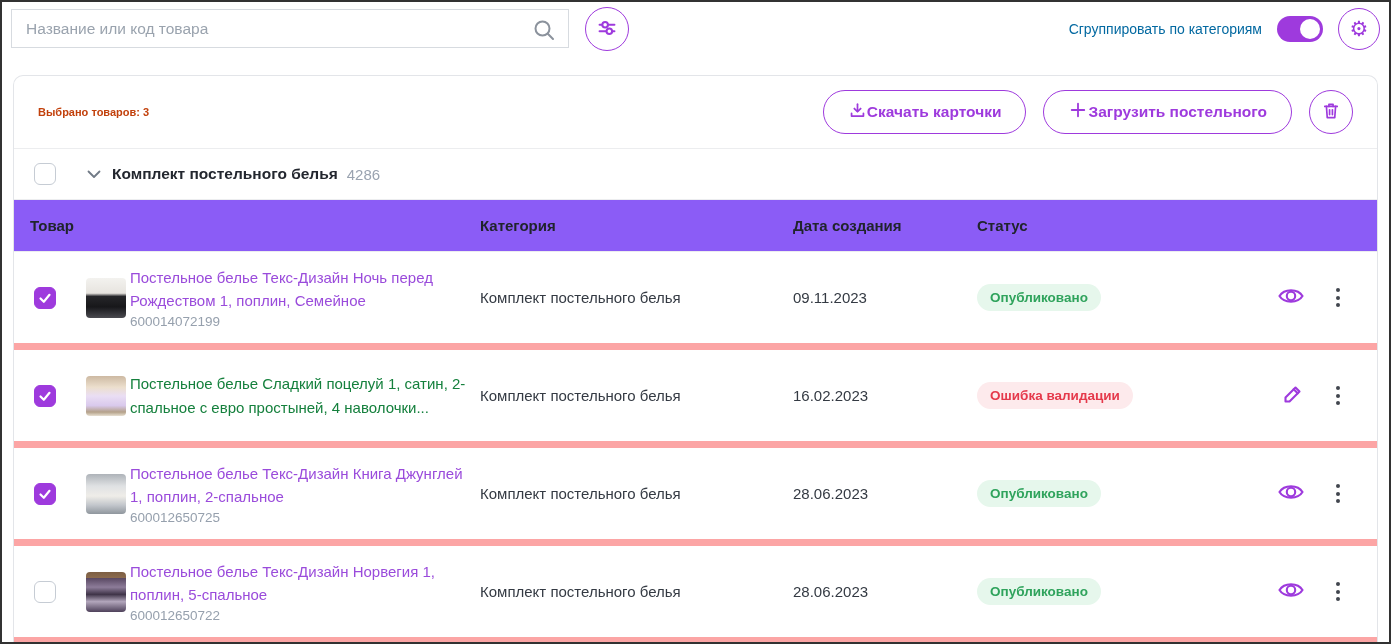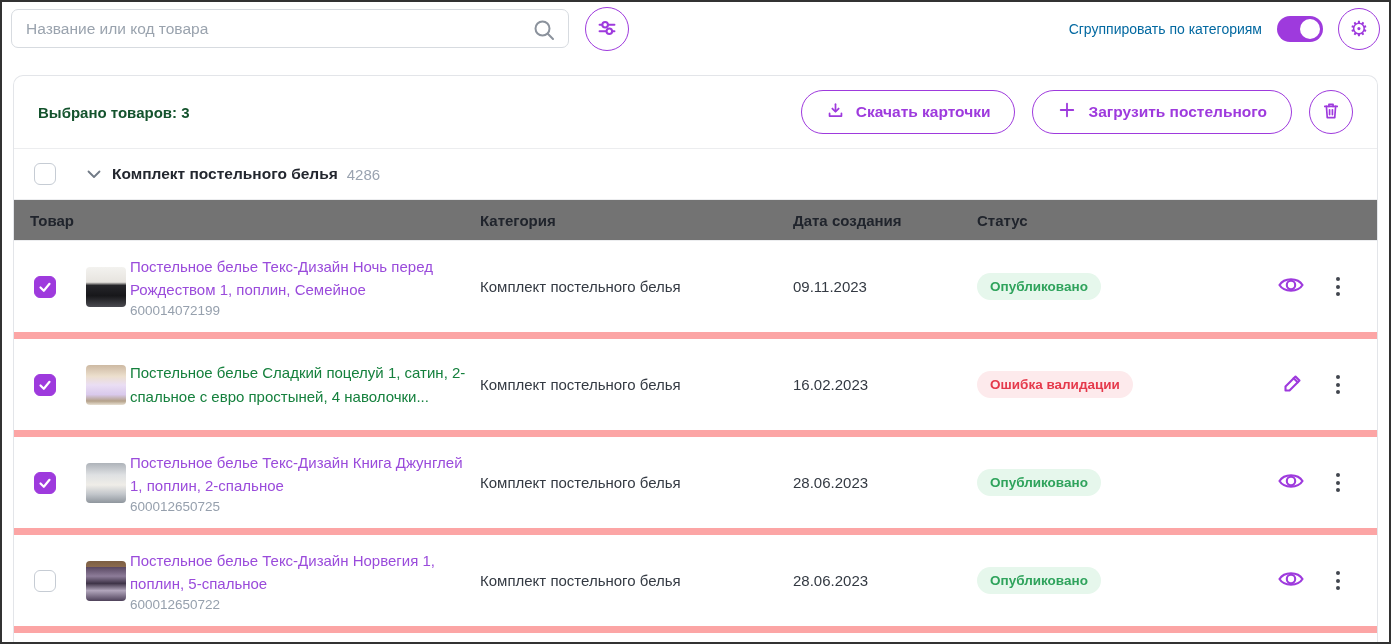--- a/index.html
+++ b/index.html
@@ -9,21 +9,21 @@
     background: #ffffff;
     border: 2px solid #323232;
     position: relative;
     overflow: hidden;
   }
 
   
   .topbar { position: absolute; left: 0; top: 0; right: 0; height: 68px; background: #fff; }
   .search-wrap {
     position: absolute; left: 9px; top: 7px; width: 558px; height: 39px;
-    border: 1px solid #d7dbe0; border-radius: 7px; background: #fff;
+    border: 1px solid #d7dbe0; border-radius: 0; background: #fff;
     display: flex; align-items: center; padding: 0 44px 0 14px;
   }
   .search-input {
     border: none; outline: none; width: 100%; font-size: 15.5px;
     font-family: inherit; color: #3a3f47; background: transparent;
   }
   .search-input::placeholder { color: #9aa3ae; }
   .search-icon { position: absolute; right: 12px; top: 8px; }
 
   .round-btn {
@@ -52,44 +52,44 @@
   .card {
     position: absolute; left: 11px; right: 11px; top: 73px; bottom: 0;
     border: 1px solid #e3e5e9; border-bottom: none;
     border-radius: 10px 10px 0 0; background: #fff; overflow: hidden;
   }
 
   .bulkbar {
     height: 73px; display: flex; align-items: center;
     padding: 0 24px 0 24px; border-bottom: 1px solid #ecedef;
   }
-  .selected-count { font-size: 15px; font-weight: 700; color: #14532d; }
+  .selected-count { font-size: 11px; font-weight: 700; color: #c2410c; }
   .bulk-actions { margin-left: auto; display: flex; align-items: center; gap: 17px; }
   .pill-btn {
     height: 44px; border: 1.5px solid var(--accent); border-radius: 23px;
     background: #fff; color: var(--accent); font-weight: 700; font-size: 15.5px;
-    font-family: inherit; display: flex; align-items: center; gap: 11px;
+    font-family: inherit; display: flex; align-items: center; 
     padding: 0 24px; cursor: pointer;
   }
   .trash-btn { width: 44px; height: 44px; }
 
   
   .group-row { height: 50px; display: flex; align-items: center; padding-left: 20px; }
   .chevron { margin-left: 31px; display: flex; align-items: center; }
   .group-name { margin-left: 11px; font-size: 15.5px; font-weight: 700; color: #23272f; }
   .group-count { margin-left: 9px; font-size: 15px; color: #9aa3b0; }
 
   
   .grid-cols {
     display: grid;
     grid-template-columns: 62px 52px 352px 313px 184px 230px 1fr;
     align-items: center;
   }
   .thead {
-    height: 42px; background: #737373;
+    height: 53px; background: #8b5cf6;
     border-top: 1px solid #ecedef; border-bottom: 1px solid #ecedef;
   }
   .th { font-size: 15px; font-weight: 700; color: #20242c; }
   .th-product { grid-column: 1 / 4; padding-left: 16px; }
 
   .trow { height: 98px; border-bottom: 7px solid #fca5a5; background: #fff; }
   .cb-cell { padding-left: 20px; }
   .checkbox {
     width: 22px; height: 22px; border-radius: 6px; border: 1.5px solid #c6ccd4;
     background: #fff; cursor: pointer; display: flex; align-items: center; justify-content: center;

